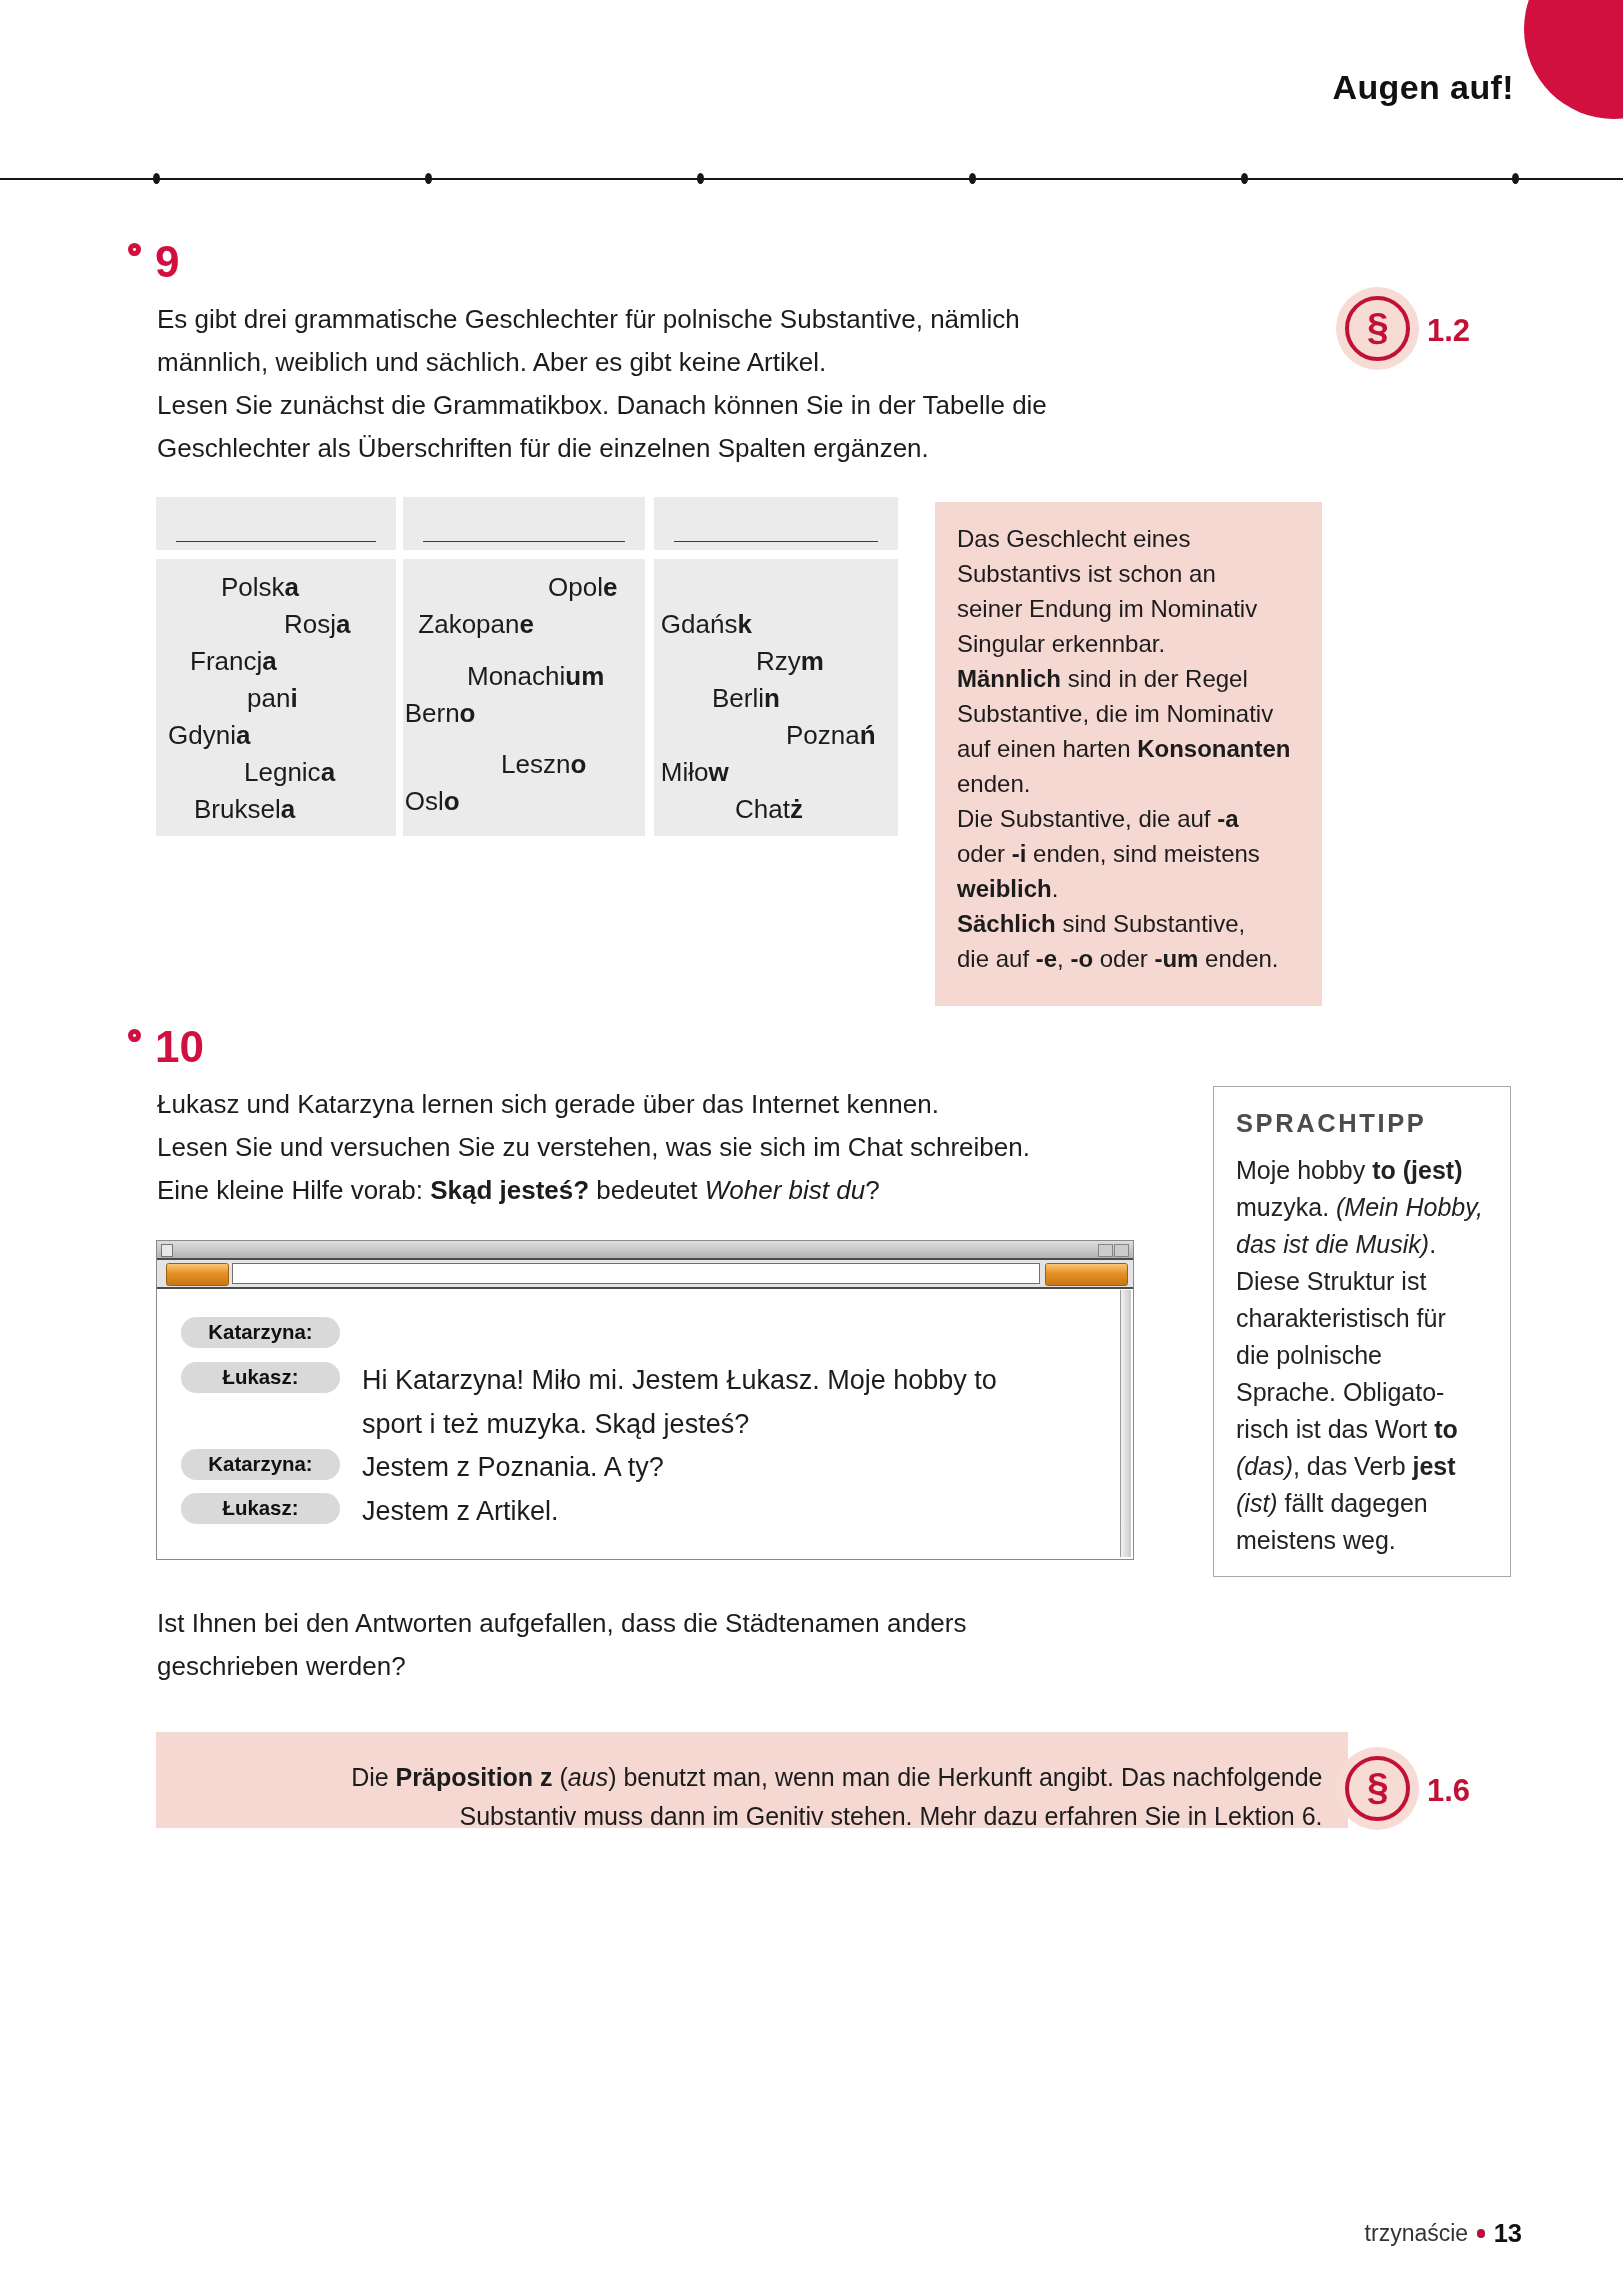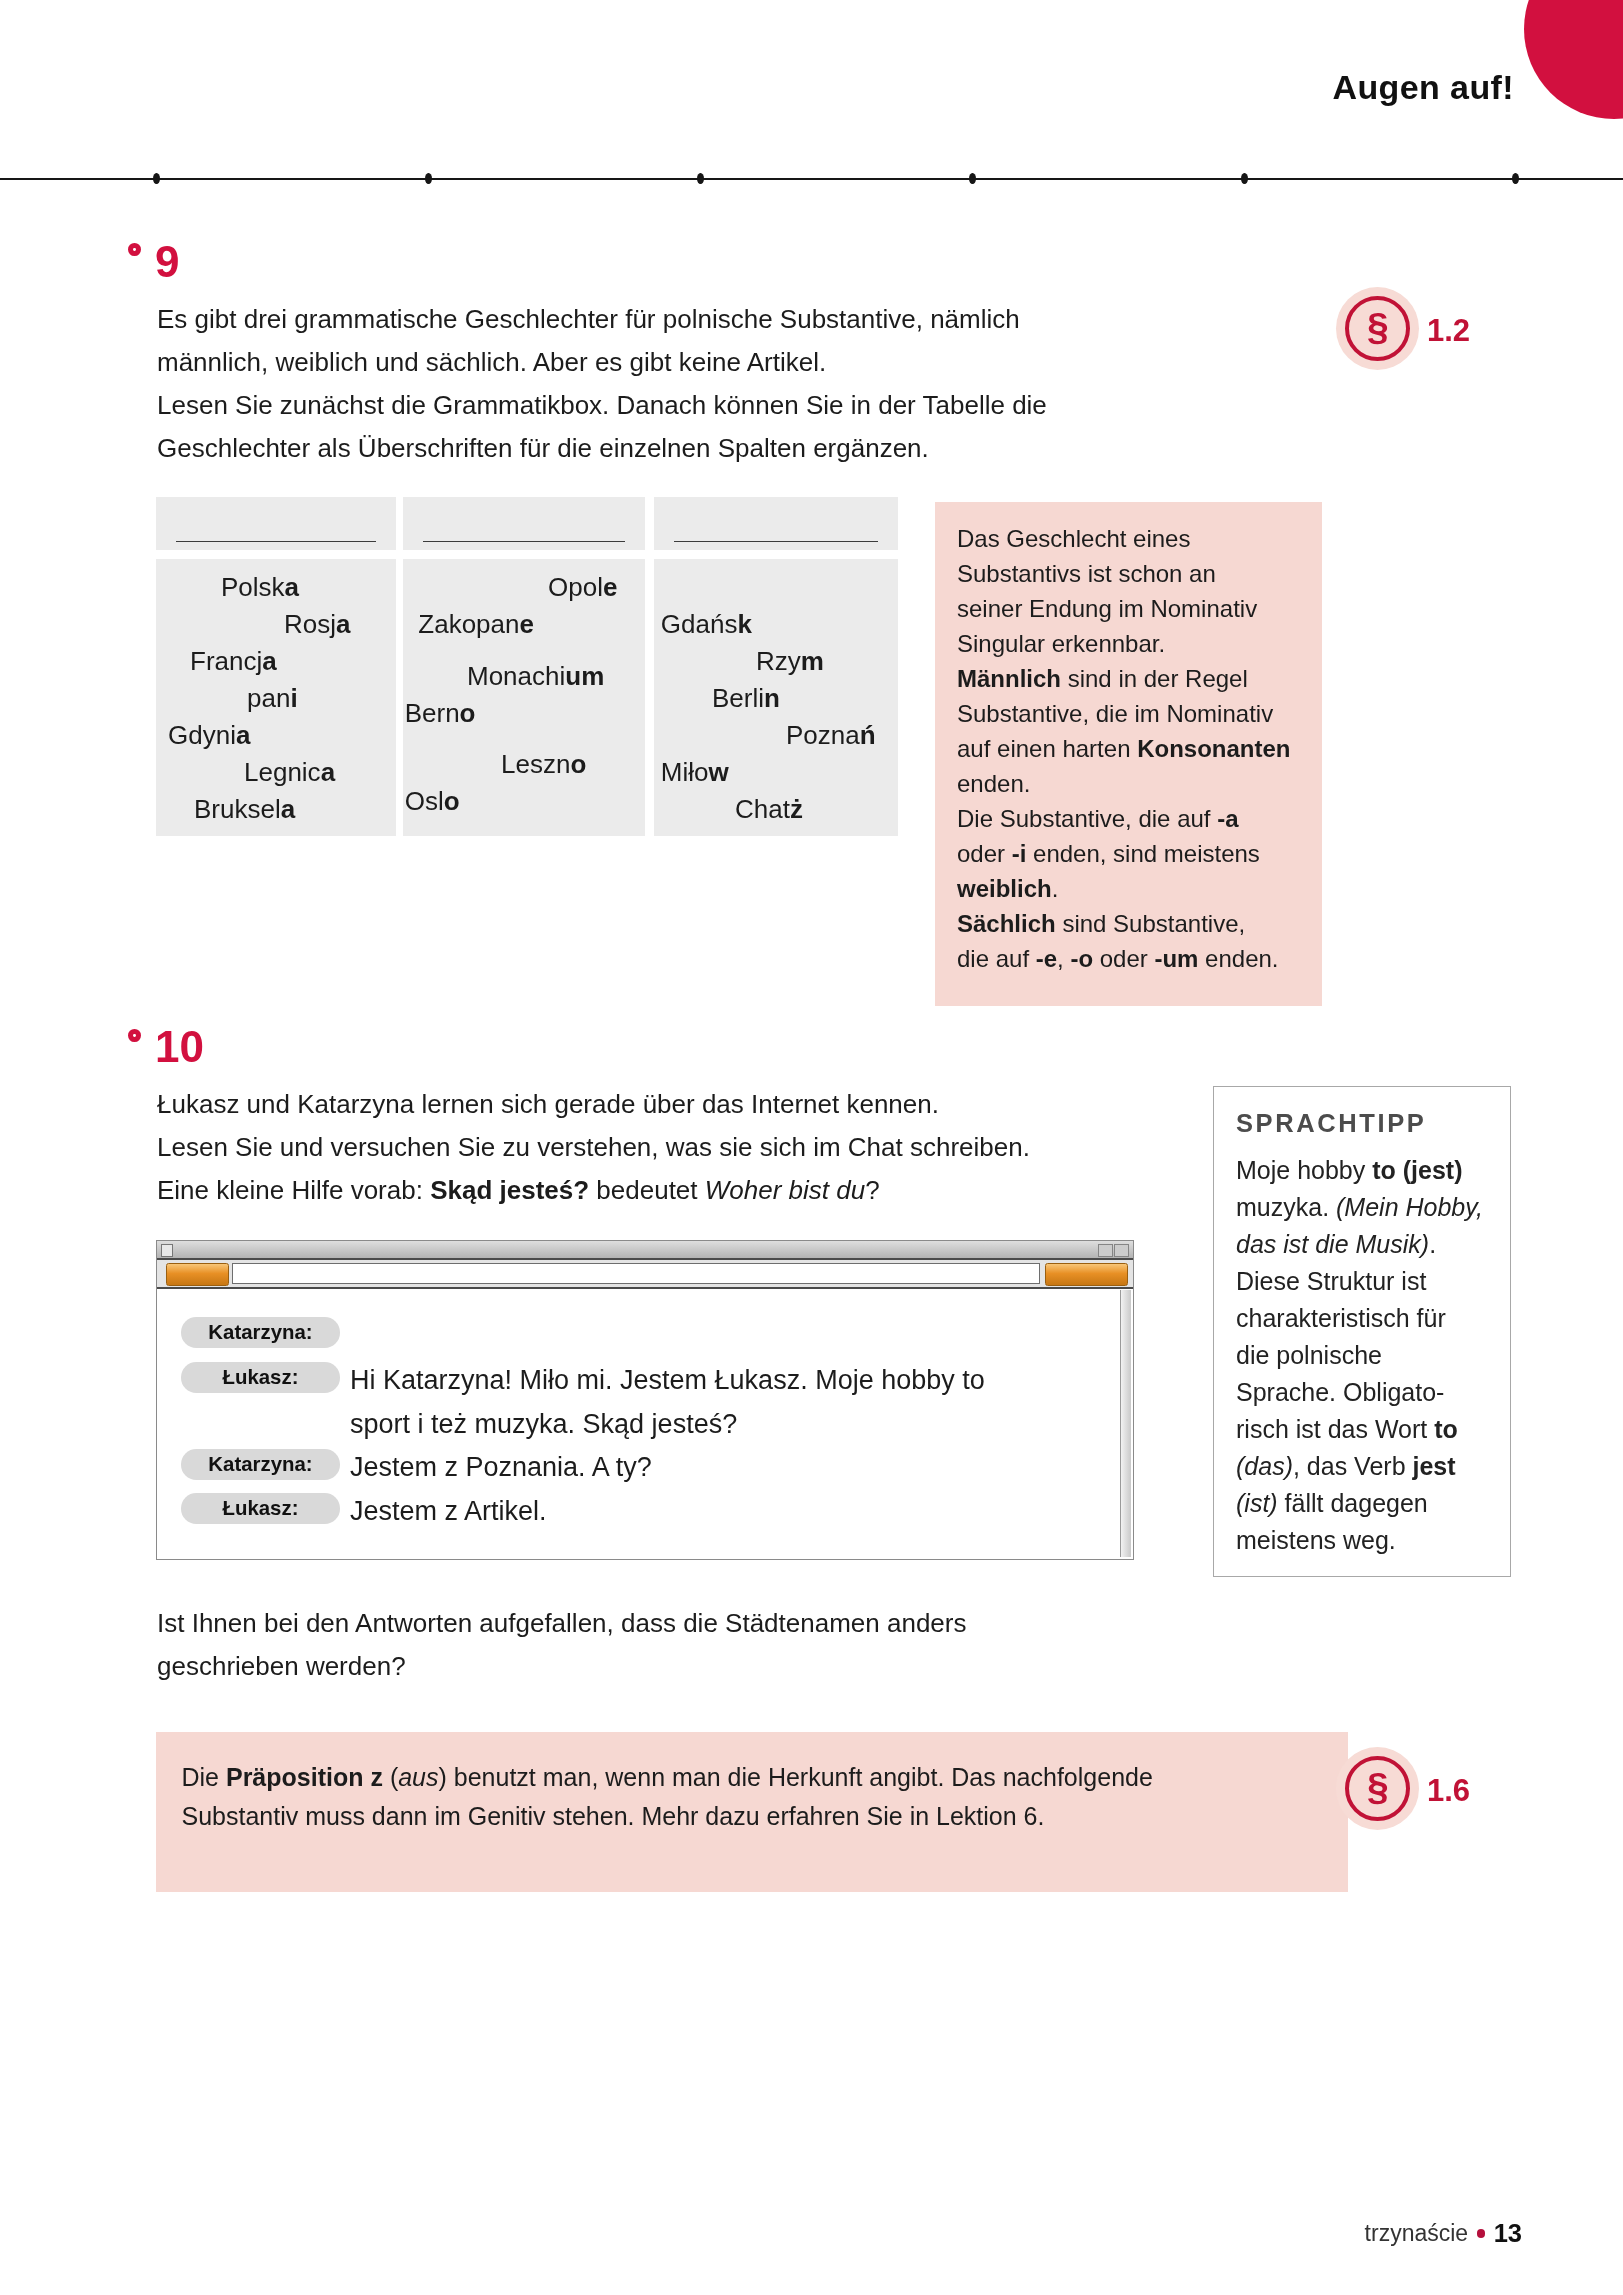--- a/index.html
+++ b/index.html
@@ -62,21 +62,21 @@
   .cw-titlebar { position:relative; height:17px; background:linear-gradient(#dedede,#b3b3b3); border-bottom:2.6px solid #4a4a4a; }
   .cw-sysicon { position:absolute; left:4.3px; top:2.6px; width:10.2px; height:11px; background:#e8e8e8; border:0.9px solid #777; }
   .cw-ctrl { position:absolute; top:3.4px; width:12.8px; height:10.2px; background:#cccccc; border:0.9px solid #858585; }
   .cw-toolbar { position:relative; height:27px; background:#e4e4e4; border-bottom:2.6px solid #4a4a4a; }
   .cw-btn {
     position:absolute; top:2.6px; height:21px; border:0.9px solid #9a5f10; border-radius:2.6px;
     background:linear-gradient(#f8c678, #e89025 45%, #c77714);
   }
   .cw-addr { position:absolute; left:75px; top:2.6px; width:808px; height:21px; box-sizing:border-box; background:#fff; border:1.7px solid #6e6e6e; }
   .cw-scroll { position:absolute; top:49px; right:1.7px; bottom:1.7px; width:10.2px; background:linear-gradient(90deg,#f2f2f2,#c9c9c9); border-left:0.9px solid #9a9a9a; }
-  .chat-row { position:absolute; left:24px; right:22px; display:flex; gap:10px; align-items:flex-start; }
+  .chat-row { position:absolute; left:24px; right:22px; display:flex; gap:22px; align-items:flex-start; }
   .chat-pill {
     flex:none; width:159px; height:31px; margin-top:4.3px; background:#d9d9d9; border-radius:15.3px;
     text-align:center; font-size:20.4px; font-weight:700; line-height:31px; color:#111;
   }
   .chat-msg { font-size:27px; line-height:44px; color:#1c1c1c; white-space:pre-line; }
 
   
   .footer { position:absolute; top:2219px; right:101px; display:flex; align-items:center; gap:8.5px; }
   .footer .word { font-size:23px; color:#333; }
   .footer .fdot { width:8.5px; height:8.5px; border-radius:50%; background:#b5103c; }
@@ -190,21 +190,21 @@
   </div>
 
   <div class="tipbox">
     <div class="tip-title">SPRACHTIPP</div>
     <div class="tip-body"><span>Moje hobby </span><span style="font-weight: 700;">to (jest)</span><br><span>muzyka. </span><span style="font-style: italic;">(Mein Hobby,</span><br><span style="font-style: italic;">das ist die Musik)</span><span>.</span><br><span>Diese Struktur ist</span><br><span>charakteristisch für</span><br><span>die polnische</span><br><span>Sprache. Obligato-</span><br><span>risch ist das Wort </span><span style="font-weight: 700;">to</span><br><span style="font-style: italic;">(das)</span><span>, das Verb </span><span style="font-weight: 700;">jest</span><br><span style="font-style: italic;">(ist)</span><span> fällt dagegen</span><br><span>meistens weg.</span></div>
   </div>
 
   <div class="para" style="left:157px; top:1602px; width:1105px;">Ist Ihnen bei den Antworten aufgefallen, dass die Städtenamen anders
 geschrieben werden?</div>
 
-  <div class="pinkbox" style="left:156px; top:1732px; width:1192px; height:160px;">
+  <div class="pinkbox" style="left:156px; top:1732px; width:1192px; height:96px;text-align:right;">
     <div class="note-text"><span>Die </span><span style="font-weight: 700;">Präposition z</span><span> (</span><span style="font-style: italic;">aus</span><span>) benutzt man, wenn man die Herkunft angibt. Das nachfolgende</span><br><span>Substantiv muss dann im Genitiv stehen. Mehr dazu erfahren Sie in Lektion 6.</span></div>
   </div>
   <div class="law-badge" style="left:1336px; top:1747px;">
     <div class="halo"></div>
     <div class="ring">§</div>
   </div>
   <div class="law-label" style="left:1427px; top:1773px;">1.6</div>
 
   <div class="footer">
     <span class="word">trzynaście</span>

